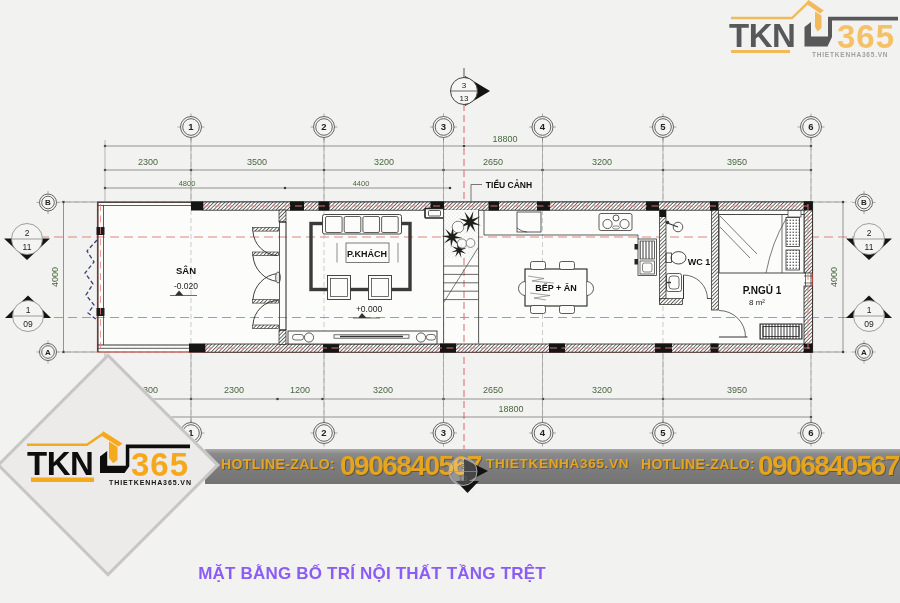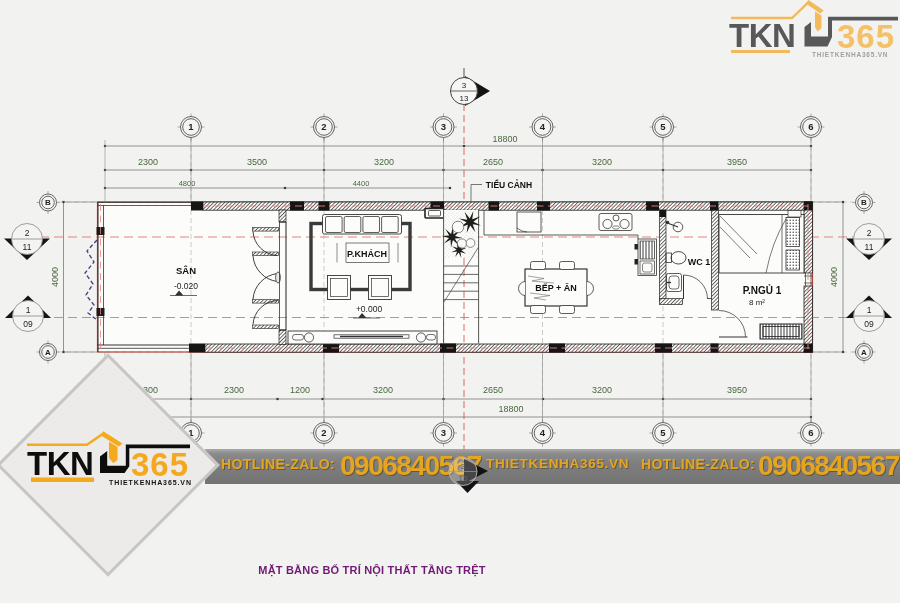--- a/index.html
+++ b/index.html
@@ -3,21 +3,21 @@
 <meta charset="utf-8">
 <style>
   html,body{margin:0;padding:0;}
   body{width:900px;height:603px;overflow:hidden;background:#f2f2f0;font-family:"Liberation Sans",sans-serif;}
   #page{position:relative;width:900px;height:603px;background:#f2f2f0;overflow:hidden;}
   #plan,#ovl{position:absolute;left:0;top:0;}
   #ovl{z-index:30;pointer-events:none;}
   #diamond{position:absolute;left:29px;top:386px;width:152px;height:152px;background:#ecebe9;border:3px solid #c7c6c4;transform:rotate(45deg);z-index:10;}
   #strip{position:absolute;left:205px;top:449px;width:695px;height:35px;background:linear-gradient(#a9a9a9,#8a8a8a 14%,#7d7d7d 45%,#747474);z-index:5;}
   #strip .t{position:absolute;color:#e6a51f;font-weight:bold;white-space:nowrap;text-shadow:1px 1px 0 rgba(70,60,40,.55);}
-  #title{position:absolute;left:0;top:564px;width:744px;text-align:center;font-weight:bold;font-size:11px;color:#701a75;letter-spacing:.2px;}
+  #title{position:absolute;left:0;top:564px;width:744px;text-align:center;font-weight:bold;font-size:17px;color:#8b5cf6;letter-spacing:.2px;}
 </style>
 </head>
 <body>
 <div id="page">
   <svg id="plan" width="900" height="603" viewBox="0 0 900 603">
 <defs>
 <pattern id="ht" patternUnits="userSpaceOnUse" width="2.6" height="2.6" patternTransform="rotate(45)">
 <rect width="2.6" height="2.6" fill="#fafaf8"></rect>
           <line x1="0" y1="0" x2="0" y2="2.6" stroke="#141414" stroke-width="1.2"></line>
 </pattern>

